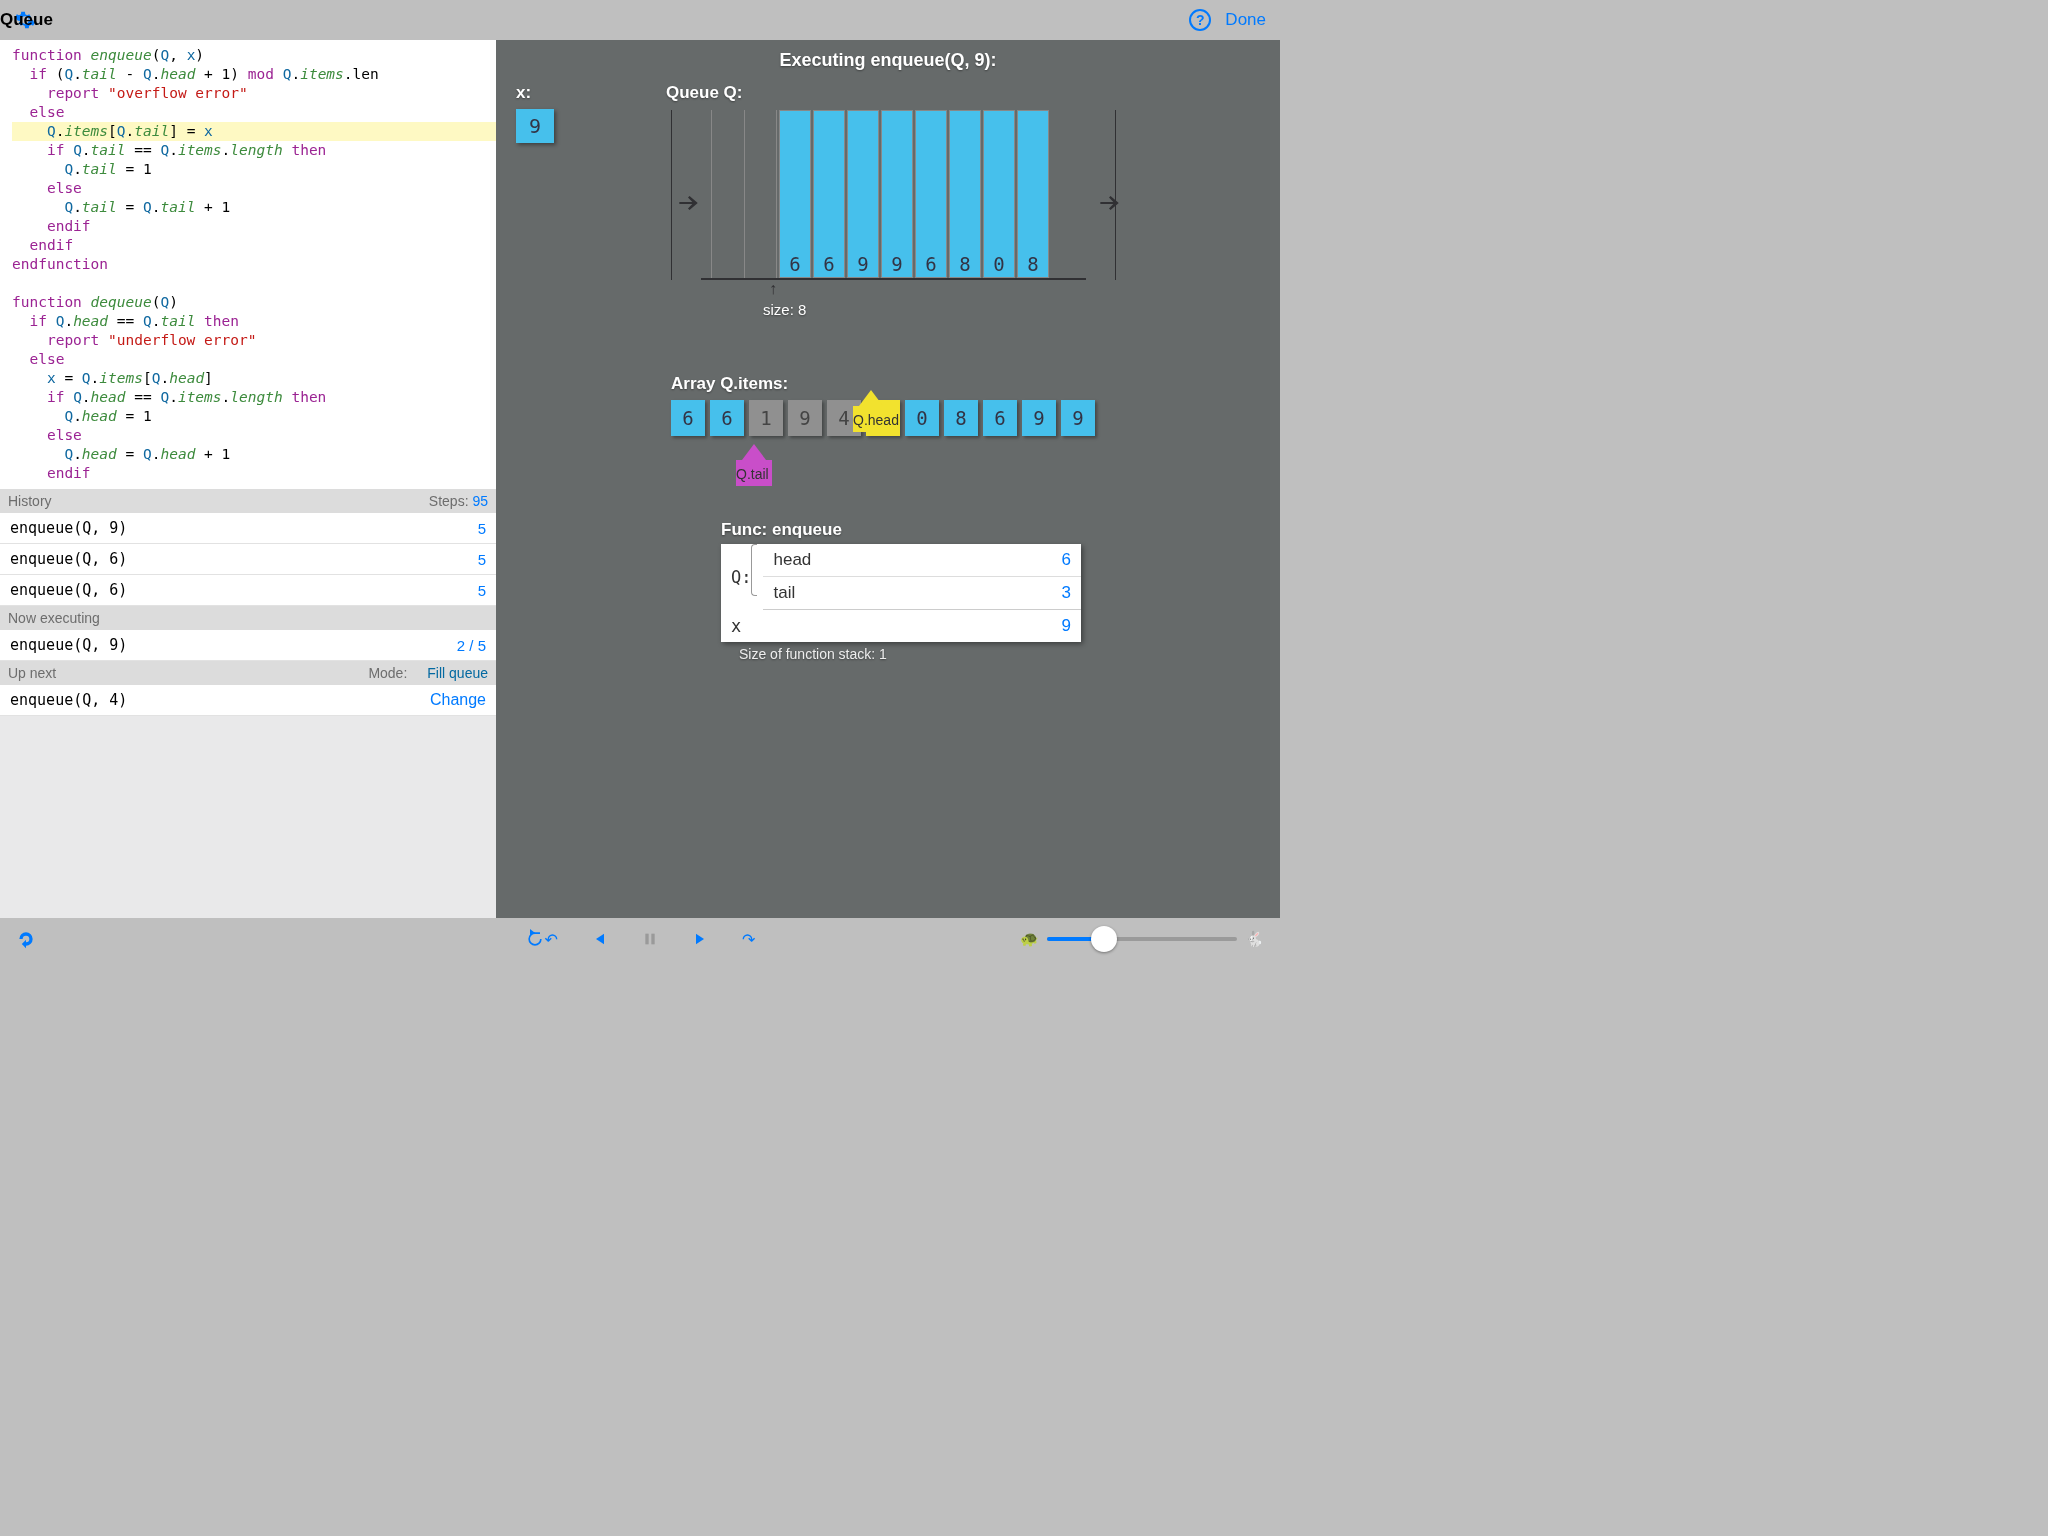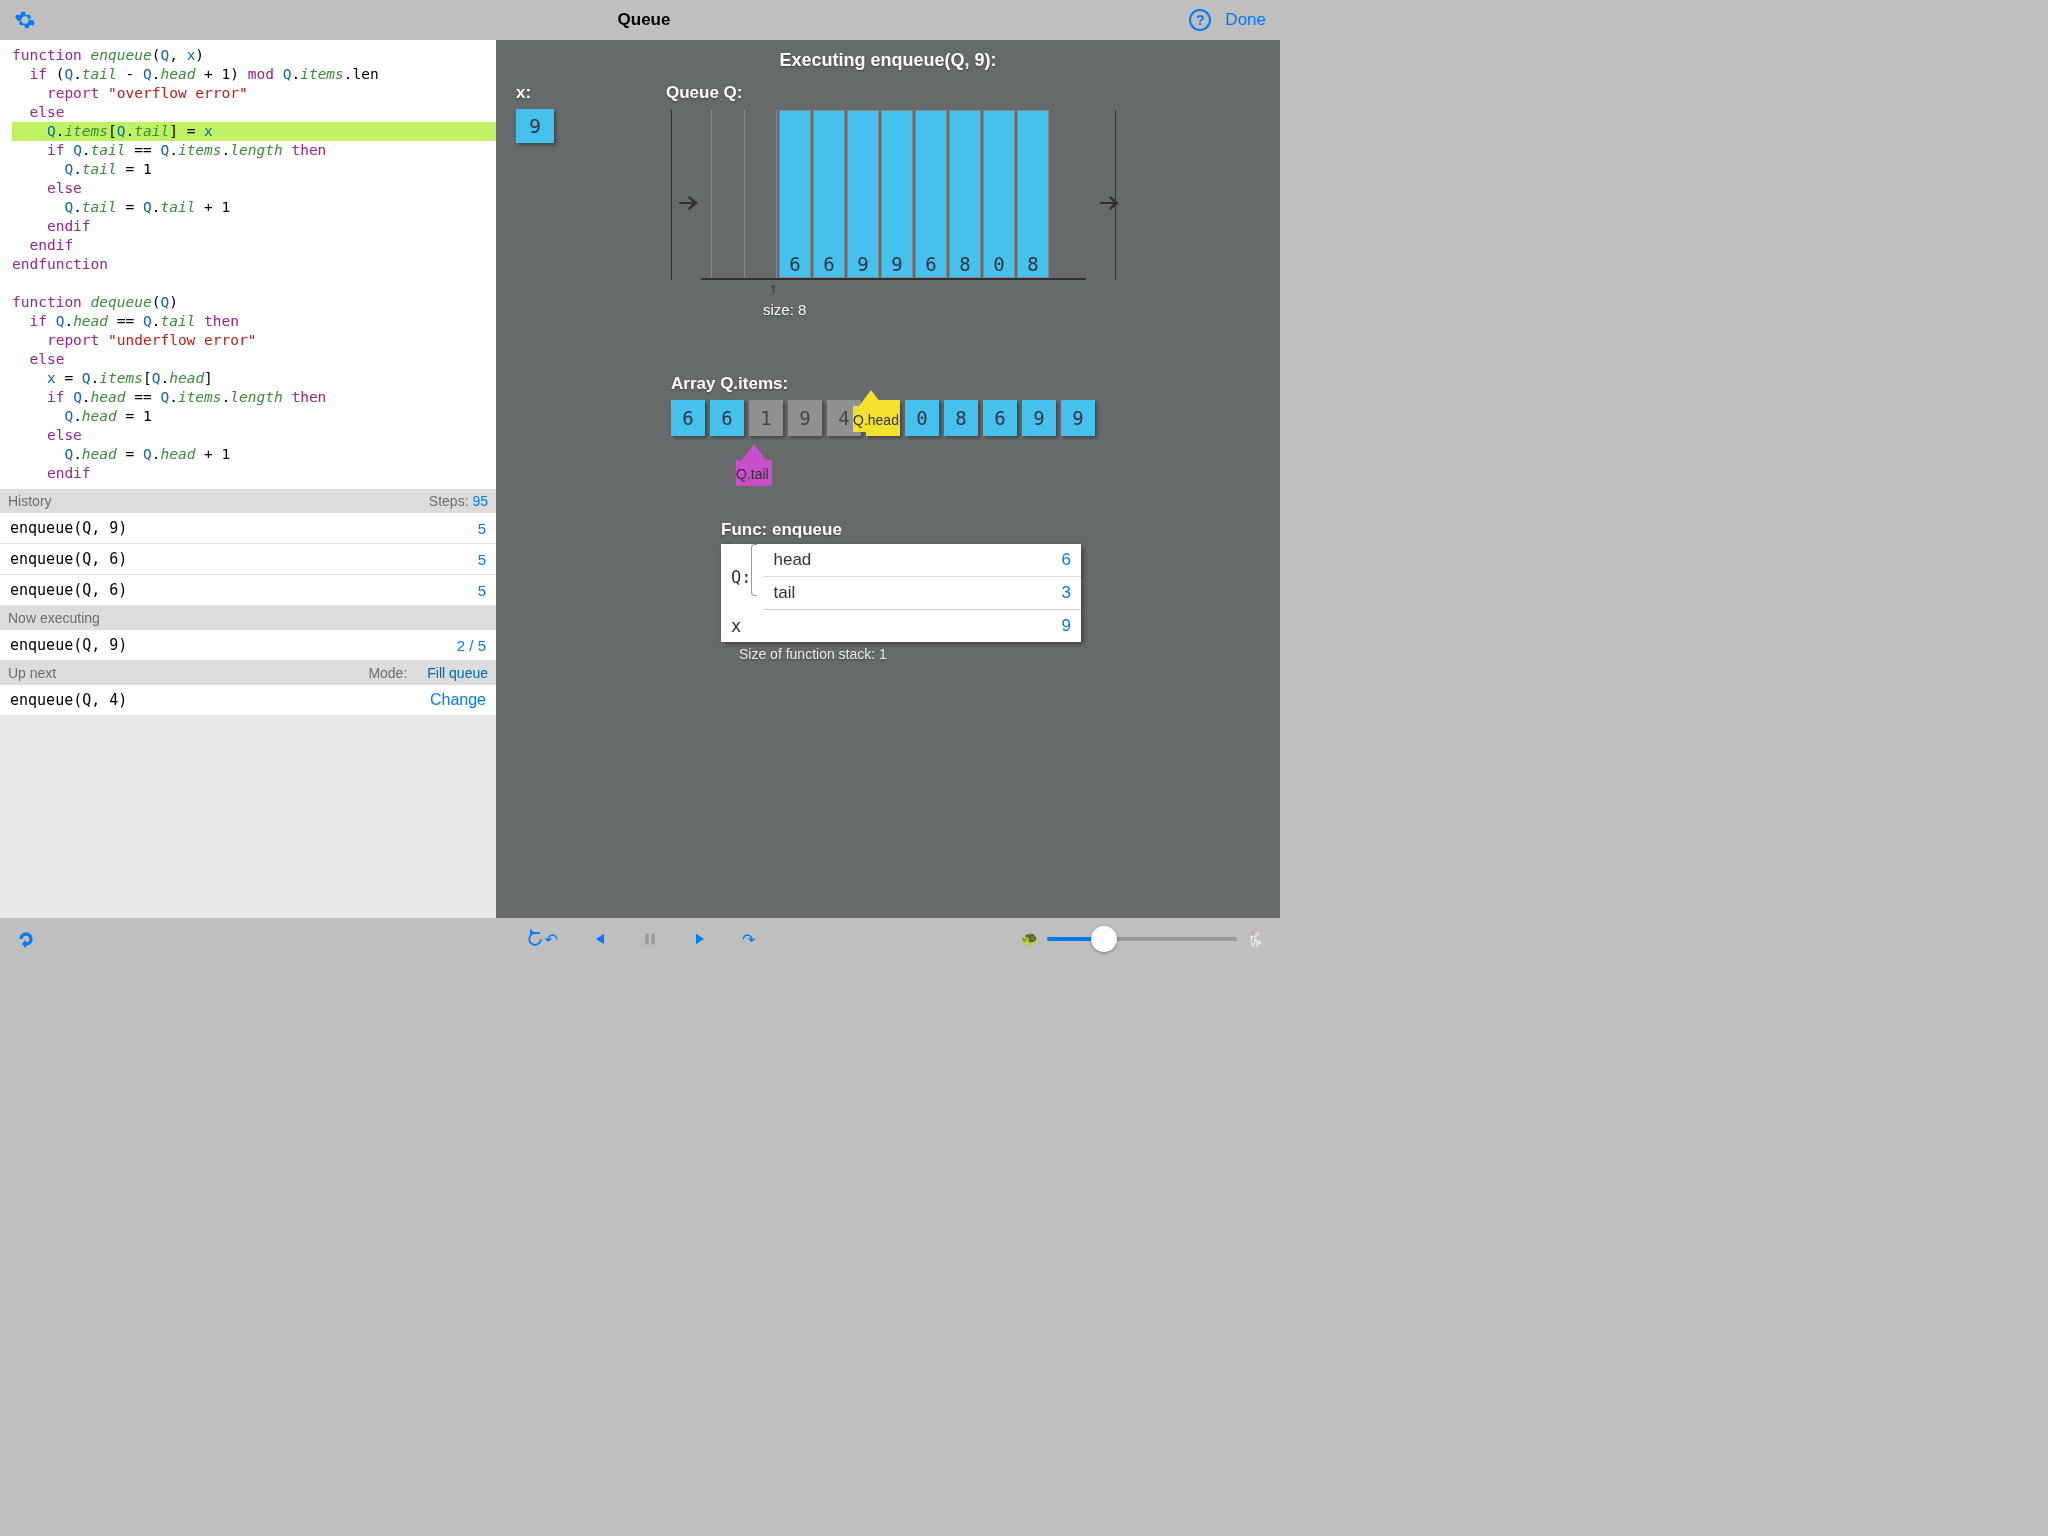--- a/index.html
+++ b/index.html
@@ -1,30 +1,30 @@
 <!DOCTYPE html>
 <html><head>
 <meta charset="utf-8">
 <style>
   * { box-sizing: border-box; margin: 0; padding: 0; }
   html, body { width: 1280px; height: 960px; font-family: -apple-system, "Helvetica Neue", Arial, sans-serif; background:#bfbfbf; overflow:hidden; }
   .topbar { height:40px; background:#bfbfbf; display:flex; align-items:center; padding:0 14px; position:relative;}
-  .topbar .title { position:absolute; left:8px; right:0; text-align:center; font-weight:600; font-size:17px; pointer-events:none;}
+  .topbar .title { position:absolute; left:0; right:0; font-weight:600; font-size:17px; pointer-events:none;}
   .topbar .right { margin-left:auto; display:flex; align-items:center; gap:14px;}
   .link-blue { color:#007aff; font-size:17px; cursor:pointer;}
   .gear svg { width:22px; height:22px; display:block; }
   .help { width:22px; height:22px; border:2px solid #007aff; border-radius:50%; color:#007aff; font-size:14px; font-weight:600; display:flex; align-items:center; justify-content:center; cursor:pointer;}
   .main { display:flex; height:878px; }
   .left { width:496px; background:#e9e9ea; display:flex; flex-direction:column;}
   .code { background:#fff; font-family: Menlo, Consolas, monospace; font-size:14.5px; line-height:19px; padding:6px 0 6px 12px; white-space:pre; overflow:hidden; flex:0 0 auto;}
   .code .kw { color:#9b2393; } 
   .code .str { color:#c41a16; } 
   .code .id { color:#0f68a0; } 
   .code .fn { color:#3d8b3d;font-style:italic; } 
-  .code .hl { background:#bef264; display:inline-block; width:100%;}
+  .code .hl { background:#fef9c3; display:inline-block; width:100%;}
   .execsum { padding:20px 8px 6px 8px; font-size:15px; color:#7d7d7d; letter-spacing:0.5px;}
   .sect-head { background:#dcdcdc; padding:4px 8px; font-size:14px; color:#6d6d6d; display:flex; justify-content:space-between;}
   .row { background:#fff; padding:6px 10px; font-family:Menlo,monospace; font-size:15px; display:flex; justify-content:space-between; border-bottom:1px solid #e2e2e2; align-items:center;}
   .row .val { color:#007aff; font-family:-apple-system,Arial,sans-serif;}
   .mode-row { display:flex; gap:20px; align-items:center; }
   .right-pane { flex:1; background:#666a6a; color:#fff; position:relative; padding:8px 20px;}
   .rp-title { text-align:center; font-size:18px; font-weight:600; margin:2px 0 12px;}
   .ts { text-shadow:0 1px 2px rgba(0,0,0,0.4);}
   .labels-row { display:flex;}
   .x-label { width:150px; font-size:17px; font-weight:600;}

